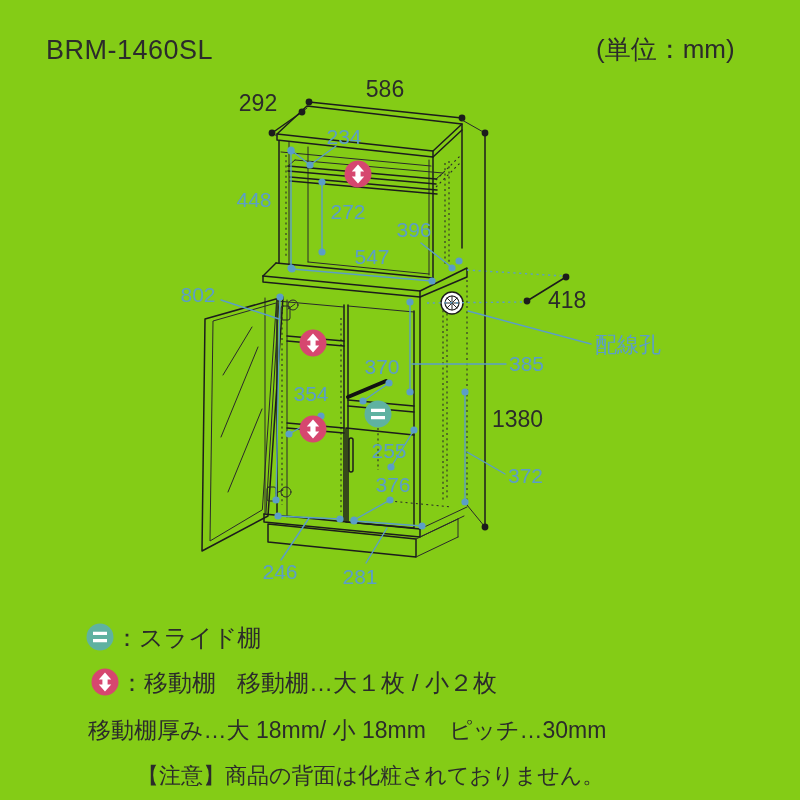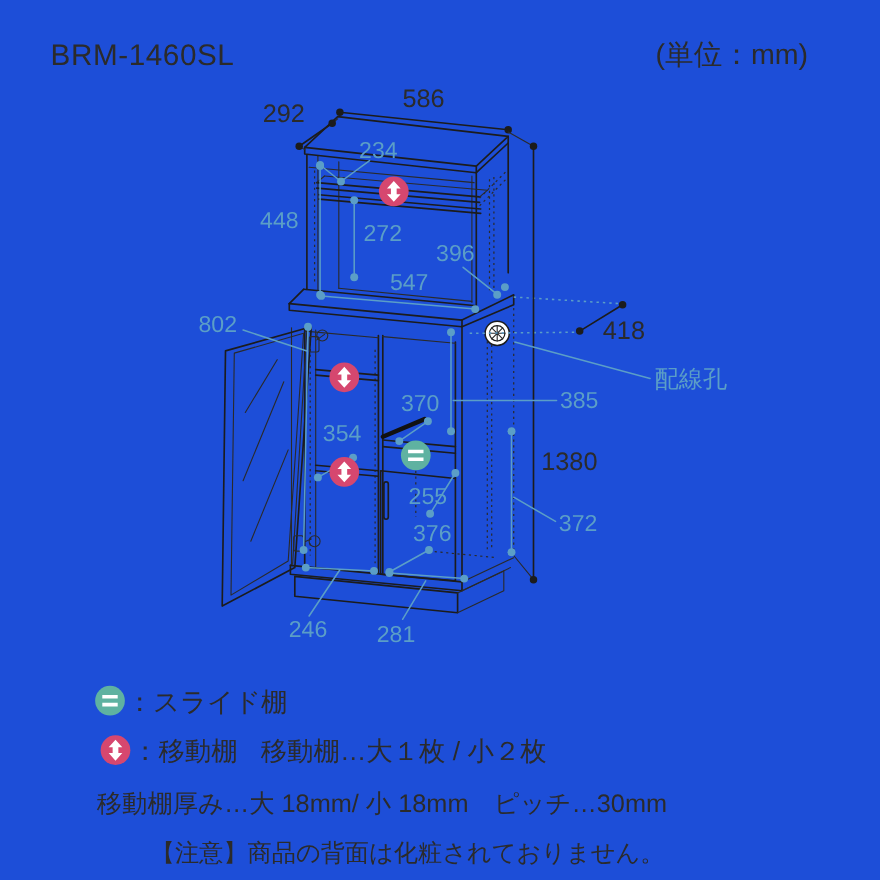--- a/index.html
+++ b/index.html
@@ -1,16 +1,16 @@
 <!DOCTYPE html>
 <html><head>
 <meta charset="utf-8">
 <style>
   html,body{margin:0;padding:0;background:#ffffff;}
-  #stage{position:relative;width:800px;height:800px;background:#1d4ed8;overflow:hidden;
+  #stage{position:relative;width:800px;height:800px;background:#84cc16;overflow:hidden;
          font-family:"Liberation Sans", sans-serif;}
   svg{display:block}
   
   .ln{stroke:#1c1c1c;stroke-width:1.5;fill:none;stroke-linecap:round;stroke-linejoin:round}
   .lt{stroke:#2a2a2a;stroke-width:1;fill:none;stroke-linecap:round;stroke-linejoin:round}
   .dash{stroke:#2a2a2a;stroke-width:1.1;fill:none;stroke-dasharray:2 3.2}
   .bl{stroke:#5b9ec7;stroke-width:1.4;fill:none;stroke-linecap:round}
   .bldash{stroke:#5b9ec7;stroke-width:1.4;fill:none;stroke-dasharray:2.2 3.6}
   .thick{stroke:#111;stroke-width:4;fill:none;stroke-linecap:round}
   .bdot{fill:#5b9ec7}

